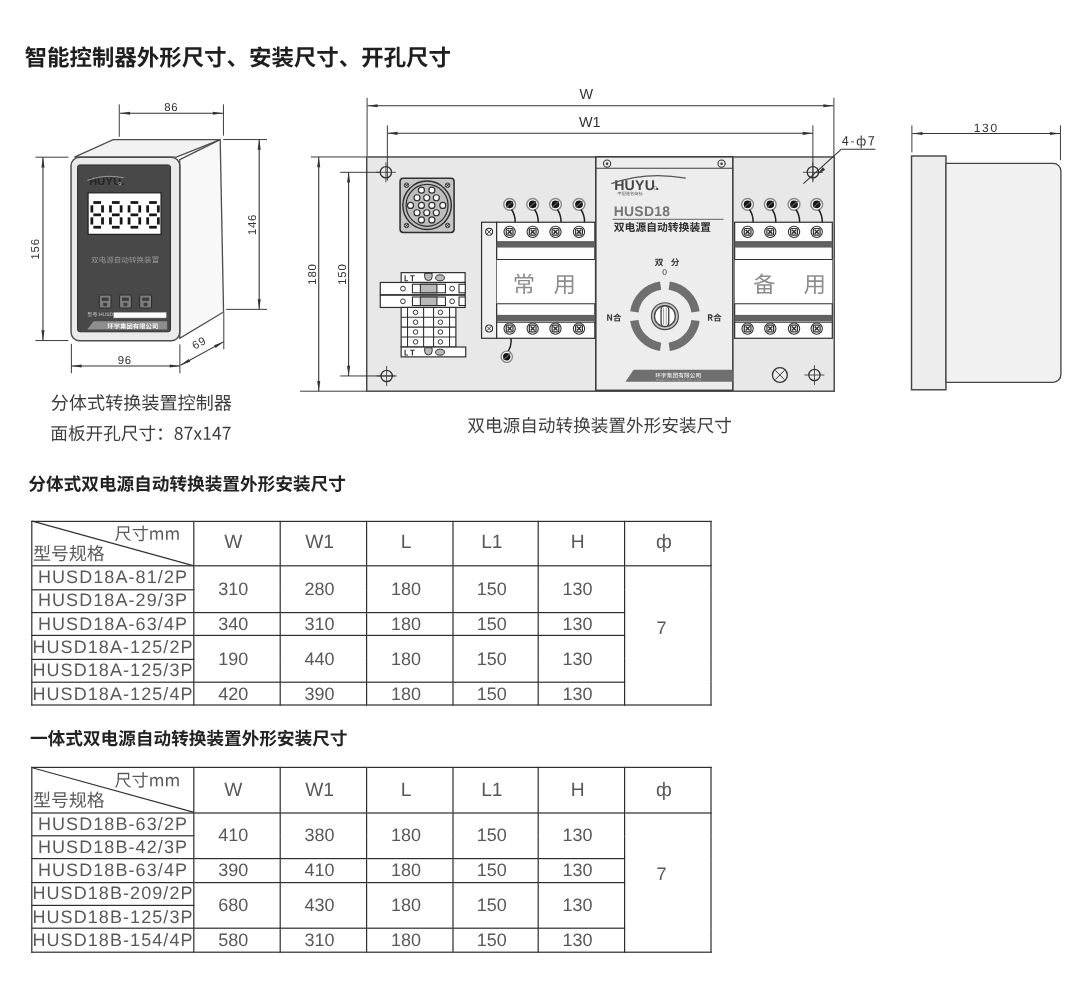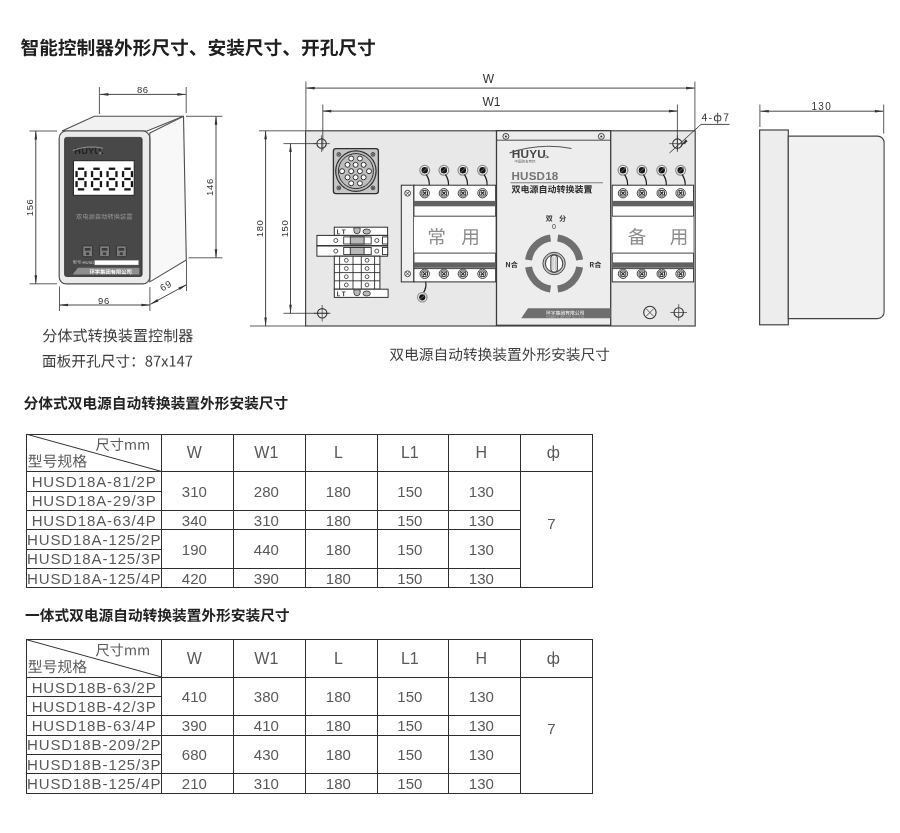--- a/index.html
+++ b/index.html
@@ -672,20 +672,20 @@
         <td rowspan="2" class="v">680</td>
         <td rowspan="2" class="v">430</td>
         <td rowspan="2" class="v">180</td>
         <td rowspan="2" class="v">150</td>
         <td rowspan="2" class="v">130</td>
       </tr>
       <tr>
         <td class="m">HUSD18B-125/3P</td>
       </tr>
       <tr>
-        <td class="m">HUSD18B-125/4P</td>
-        <td class="v">210</td>
+        <td class="m">HUSD18B-154/4P</td>
+        <td class="v">580</td>
         <td class="v">310</td>
         <td class="v">180</td>
         <td class="v">150</td>
         <td class="v">130</td>
       </tr>
     </tbody>
   </table>
 </body></html>

